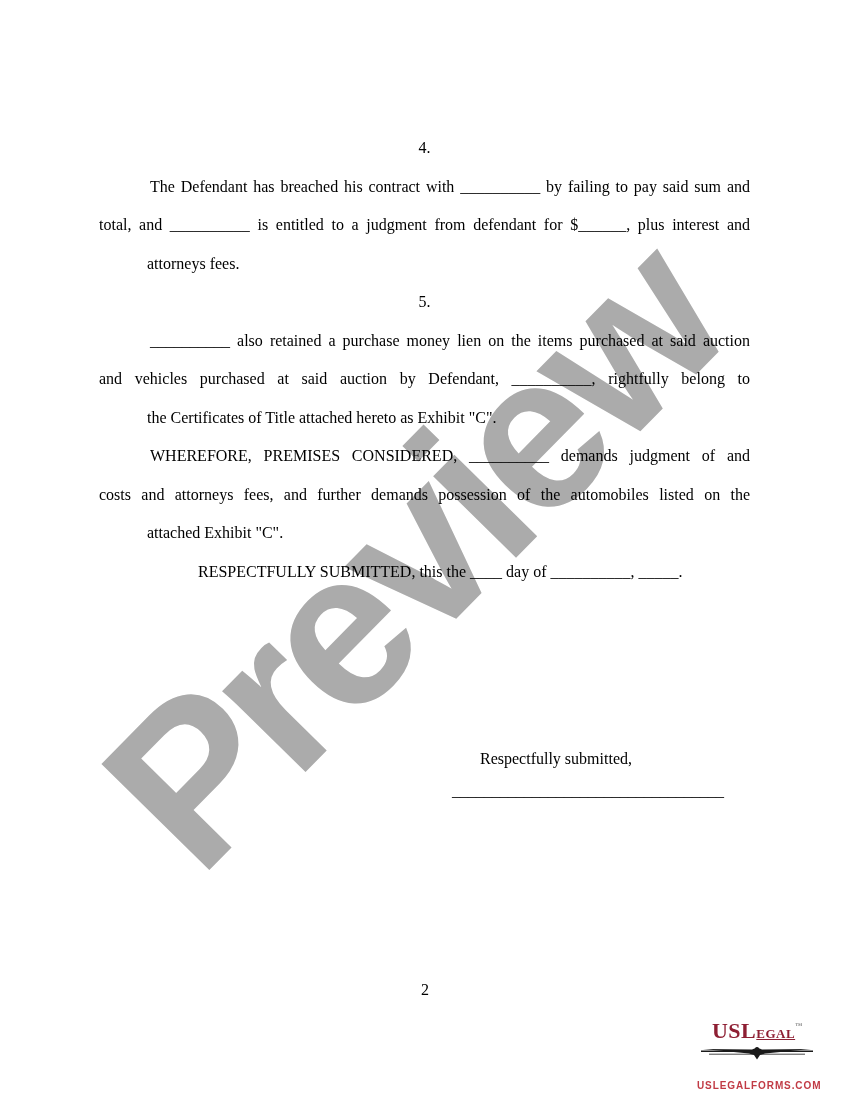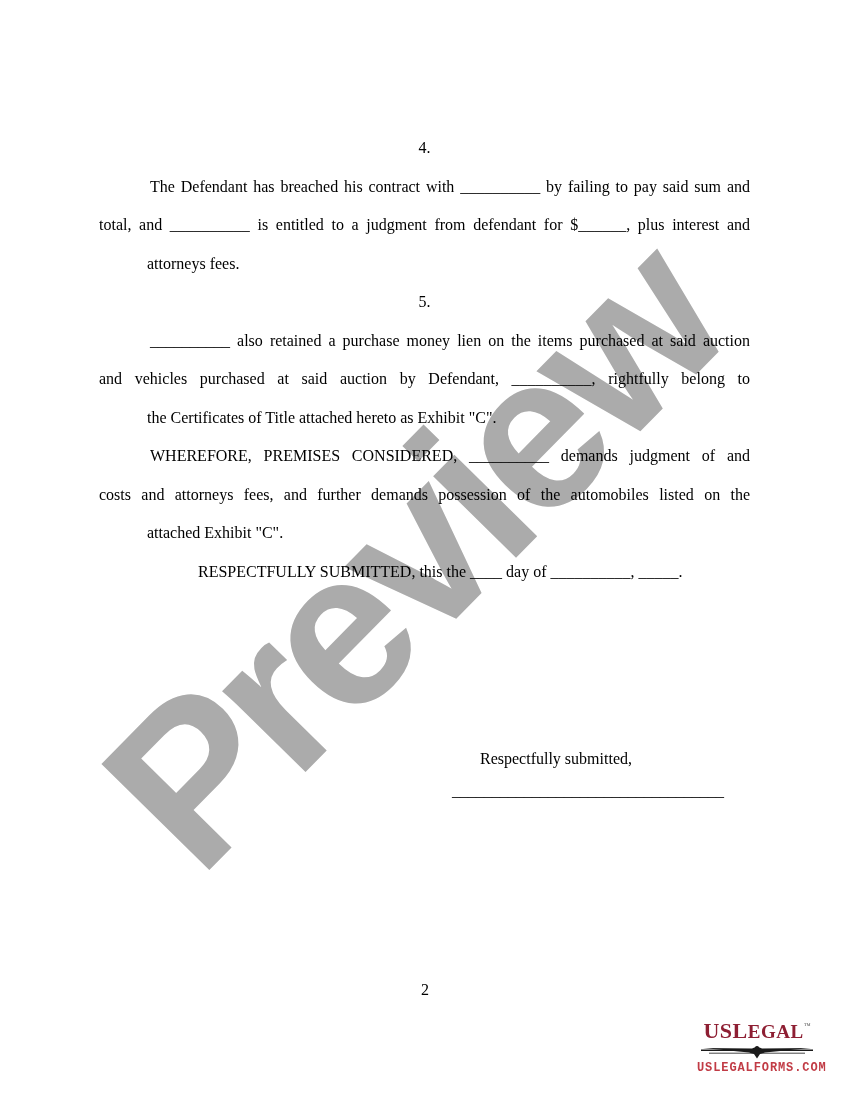--- a/index.html
+++ b/index.html
@@ -81,30 +81,30 @@
     z-index: 1;
   }
   .logo-wordmark {
     font-family: "Liberation Serif", serif;
     font-weight: 700;
     color: #8e1f33;
     line-height: 24px;
     white-space: nowrap;
   }
   .logo-wordmark .lg { font-size: 22px; letter-spacing: 0.5px; }
-  .logo-wordmark .sm { font-size: 19px; letter-spacing: 0.5px; }
+  .logo-wordmark .sm { font-size: 13px; letter-spacing: 0.5px; text-decoration: underline; }
   .logo-wordmark .tm { font-size: 7px; vertical-align: 10px; color: #555555; font-weight: 400; }
   .logo-eagle { display: block; margin: 0 auto; }
   .logo-site {
-    font-family: Liberation Mono, monospace;
+    font-family: Liberation Sans, sans-serif;
     font-weight: 700;
-    font-size: 12px;
+    font-size: 10px;
     letter-spacing: 0.9px;
     color: #c13b45;
-    margin-top: 1px;
+    margin-top: 19px;
     white-space: nowrap;
   }
 </style>
 </head>
 <body>
 
 <div class="page">
 
   <div class="watermark">Preview</div>
 

